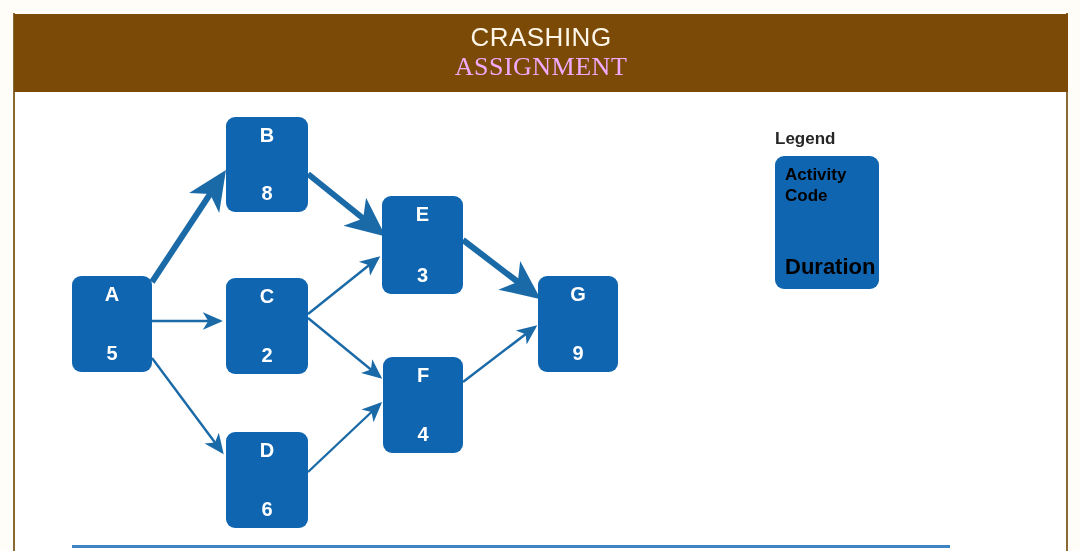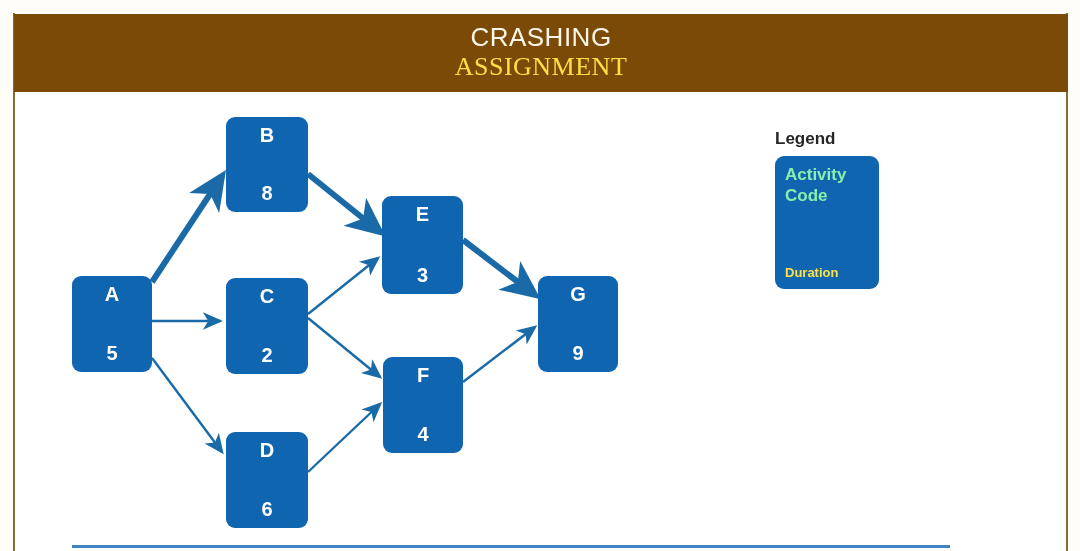--- a/index.html
+++ b/index.html
@@ -36,21 +36,21 @@
   }
   #header-line1{
     color:#fdf6e8;
     font-family:"Liberation Sans", sans-serif;
     font-size:26px;
     font-weight:400;
     line-height:1.05;
     letter-spacing:.5px;
   }
   #header-line2{
-    color:#fde047;
+    color:#f0abfc;
     font-family:"Liberation Serif", serif;
     font-size:26px;
     font-weight:400;
     line-height:1.15;
     letter-spacing:.5px;
   }
   
   #diagram-canvas{
     position:absolute;
     left:0;top:92px;
@@ -103,31 +103,31 @@
     left:775px;top:64px;
     width:104px;height:133px;
     background:#1065b0;
     border-radius:9px;
     box-sizing:border-box;
     z-index:3;
   }
   #legend-activity{
     position:absolute;
     left:10px;top:8px;
-    color:#86efac;
+    color:#000000;
     font-size:17px;
     font-weight:bold;
     line-height:1.25;
     font-family:"Liberation Sans", sans-serif;
   }
   #legend-duration{
     position:absolute;
     left:10px;bottom:9px;
-    color:#fde047;
-    font-size:13px;
+    color:#000000;
+    font-size:22px;
     font-weight:bold;
     font-family:"Liberation Sans", sans-serif;
   }
   
   #bottom-rule{
     position:absolute;
     left:72px;top:545px;
     width:878px;height:3px;
     background:#3f85c6;
     z-index:4;

